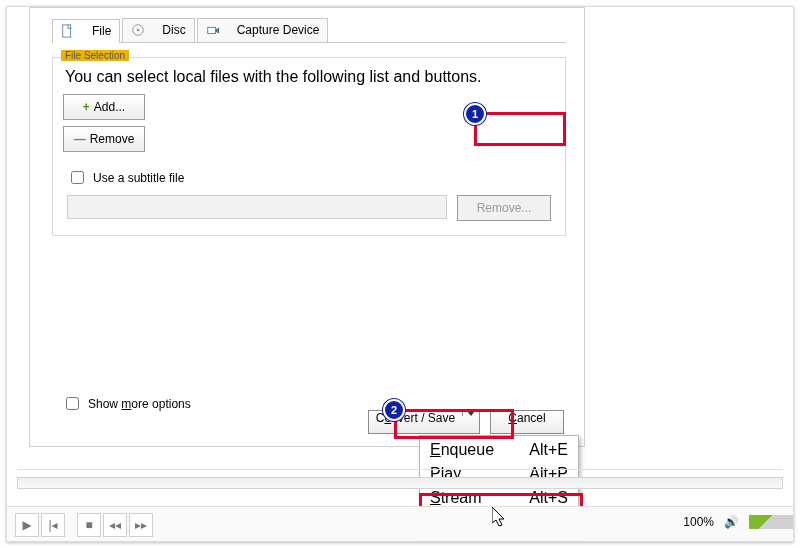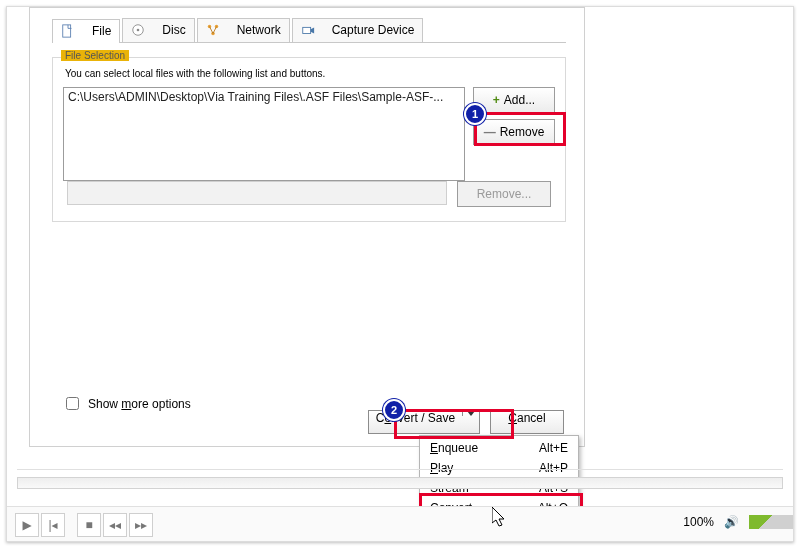--- a/index.html
+++ b/index.html
@@ -6,21 +6,21 @@
   .canvas{position:relative;width:800px;height:548px;overflow:hidden;background:#fff}
   .frame{position:absolute;left:6px;top:6px;right:6px;bottom:6px;border:1px solid #dcdcdc;box-shadow:0 1px 3px rgba(0,0,0,.25);background:#fff}
   .dlg{position:absolute;left:22px;top:0;width:554px;height:438px;border:1px solid #d0d0d0;background:#fff}
   .tabs{display:flex;align-items:flex-end;gap:2px;padding:10px 18px 0 22px}
   .tab{border:1px solid #c8c8c8;border-bottom:none;background:#f8f8f8;padding:4px 8px 5px;display:flex;align-items:center;gap:17px;cursor:default}
   .tab.active{background:#fff;position:relative;top:1px}
   .tab-strip-line{margin:0 18px 0 22px;border-bottom:1px solid #c8c8c8}
   .ico{width:14px;height:14px;display:inline-block}
   .grp{margin:14px 18px 0 22px;border:1px solid #d9d9d9;padding:10px 10px 14px;position:relative}
   .grp-title{position:absolute;top:-8px;left:8px;background:#eab308;padding:0 4px;font-size:10px;color:#555}
-  .hint{font-size:10px;margin:0 0 8px 2px}
+  .hint{font-size:16px;margin:0 0 8px 2px}
   .row{display:flex;gap:8px}
   .filelist{flex:1;height:92px;border:1px solid #9c9c9c;background:#fff;overflow:auto}
   .filelist div{padding:2px 4px;white-space:nowrap;color:#222}
   .side{display:flex;flex-direction:column;gap:6px;width:82px}
   .btn{border:1px solid #9c9c9c;background:linear-gradient(#fff,#ececec);height:24px;display:flex;align-items:center;justify-content:center;gap:4px;cursor:default;font-size:12px}
   .btn.disabled{color:#9a9a9a;background:#f1f1f1}
   .plus{font-weight:bold;color:#4f8a10}
   .minus{font-weight:bold;color:#7a7a7a}
   .chk{display:flex;align-items:center;gap:6px;margin:16px 4px 8px}
   .chk input{width:13px;height:13px}
@@ -30,21 +30,21 @@
   .more{position:absolute;left:32px;top:386px;display:flex;align-items:center;gap:6px}
   .dlg-btns{position:absolute;right:20px;bottom:12px;display:flex;gap:10px}
   .btn-cs{width:110px;height:22px;border:1px solid #8c8c8c;background:linear-gradient(#fff,#ececec);display:flex;align-items:flex-start}
   .btn-cs .txt{flex:1;text-align:center}
   .btn-cs .dd{width:16px;border-left:1px solid #8c8c8c;display:flex;align-items:center;justify-content:center}
   .btn-cancel{width:72px;height:22px;border:1px solid #8c8c8c;background:linear-gradient(#fff,#ececec);display:flex;align-items:flex-start;justify-content:center}
   .ul{text-decoration:underline}
   .red-box{position:absolute;border:3px solid #e4002b;pointer-events:none}
   .num-badge{position:absolute;width:18px;height:18px;border-radius:50%;background:#1020a8;border:2px solid #fff;box-shadow:0 0 0 1px #1020a8;color:#fff;font-weight:bold;font-size:11px;display:flex;align-items:center;justify-content:center;pointer-events:none}
   .menu{position:absolute;left:412px;top:428px;border:1px solid #b5b5b5;background:#fff;box-shadow:2px 2px 4px rgba(0,0,0,.25);width:158px;padding:2px 0}
-  .menu-item{display:flex;justify-content:space-between;padding:3px 10px;font-size:12px;cursor:default}
+  .menu-item{display:flex;justify-content:space-between;padding:3px 10px;font-size:16px;cursor:default}
   .hr{height:1px;background:#e0e0e0;position:absolute;left:10px;right:10px;top:462px}
   .track{position:absolute;left:10px;right:10px;top:470px;height:10px;border:1px solid #d3d3d3;background:linear-gradient(#eee,#f9f9f9)}
   .statusbar{position:absolute;left:0;right:0;bottom:0;height:34px;border-top:1px solid #e0e0e0;background:#fafafa}
   .sb-left{position:absolute;left:8px;top:6px;display:flex;gap:12px}
   .tool-grp{display:flex;gap:2px}
   .tool{width:22px;height:22px;border:1px solid #cfcfcf;background:#fff;display:flex;align-items:center;justify-content:center;color:#777}
   .sb-right{position:absolute;right:0;top:8px;display:flex;align-items:flex-end;gap:10px}
   .vol{width:44px;height:14px;background:linear-gradient(135deg,#7fba2e 40%,#d0d0d0 40%)}
   .arrow-down{width:0;height:0;border-left:4px solid transparent;border-right:4px solid transparent;border-top:5px solid #333}
   .cursor{position:absolute;left:485px;top:500px;pointer-events:none}
@@ -70,59 +70,49 @@
             <svg viewBox="0 0 16 16">
                 <circle cx="8" cy="8" r="6" fill="#fff" stroke="#888"></circle>
                 <circle cx="8" cy="8" r="1.5" fill="#888"></circle>
               </svg>
           </span>
           <span>Disc</span>
         </div>
         <div class="tab">
           <span class="ico">
             <svg viewBox="0 0 16 16">
-                <circle cx="4" cy="4" r="2" fill="#e8a23a"></circle>
-                <circle cx="12" cy="4" r="2" fill="#e8a23a"></circle>
-                <circle cx="8" cy="12" r="2" fill="#e8a23a"></circle>
-                <path d="M4 4 L8 12 L12 4" stroke="#b97a1e" fill="none"></path>
-              </svg>
-          </span>
-          <span>Network</span>
-        </div>
-        <div class="tab">
-          <span class="ico">
-            <svg viewBox="0 0 16 16">
                 <rect x="2" y="5" width="9" height="7" fill="#fff" stroke="#4a78a8"></rect>
                 <polygon points="11,7 15,5 15,12 11,10" fill="#4a78a8"></polygon>
               </svg>
           </span>
           <span>Capture Device</span>
         </div>
       </div>
       <div class="tab-strip-line"></div>
 
       <div class="grp">
         <div class="grp-title">File Selection</div>
         <div class="hint">You can select local files with the following list and buttons.</div>
         <div class="row">
-          <div class="filelist">
-            <div>C:\Users\ADMIN\Desktop\Via Training Files\.ASF Files\Sample-ASF-...</div>
-          </div>
           <div class="side">
             <div class="btn">
               <span class="plus">+</span>
               <span>Add...</span>
             </div>
             <div class="btn">
               <span class="minus">—</span>
               <span>Remove</span>
             </div>
           </div>
         </div>
 
+        <label class="chk">
+          <input type="checkbox" style="">
+          <span>Use a subtitle file</span>
+        </label>
         <div class="sub-row">
           <div class="sub-path"></div>
           <div class="btn btn-wide disabled">
             <span>Remove...</span>
           </div>
         </div>
       </div>
 
       <label class="more">
         <input type="checkbox" style="">

